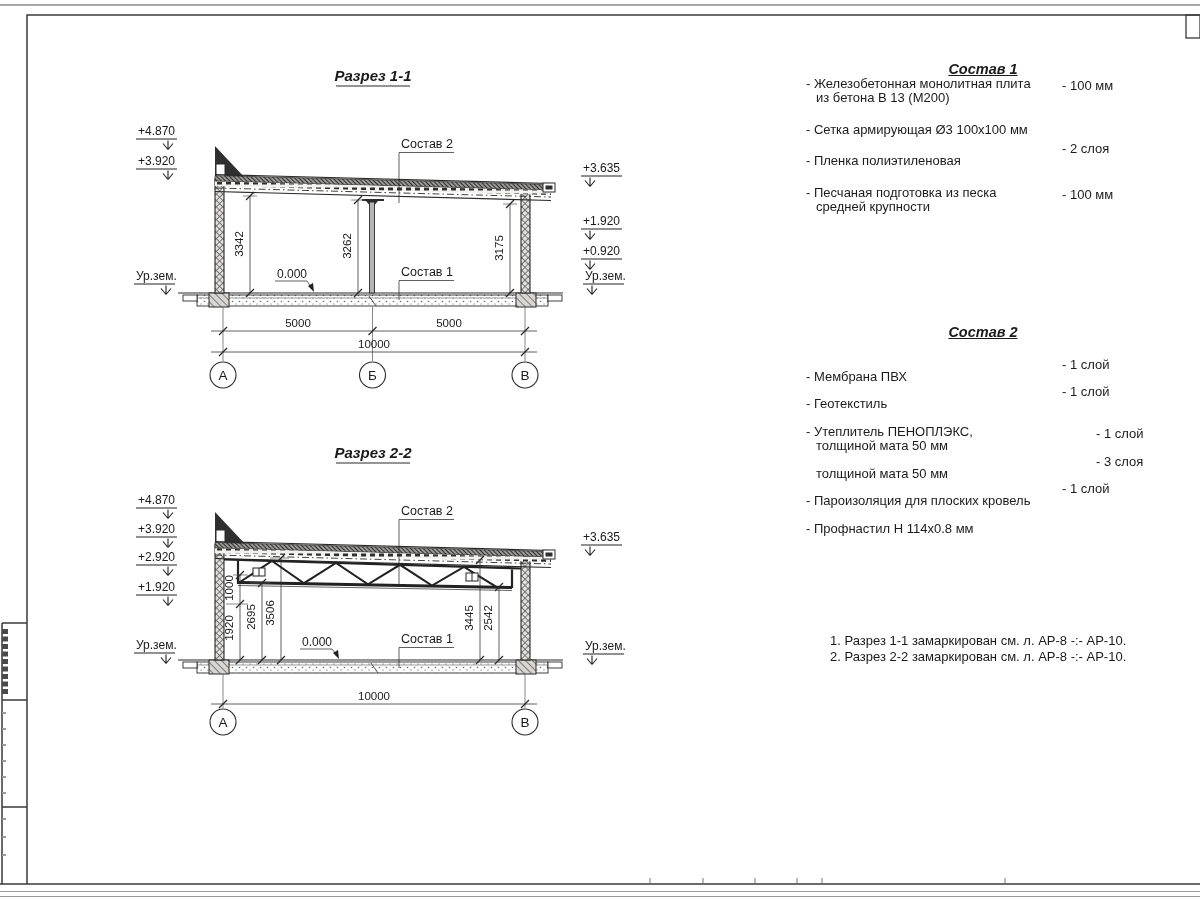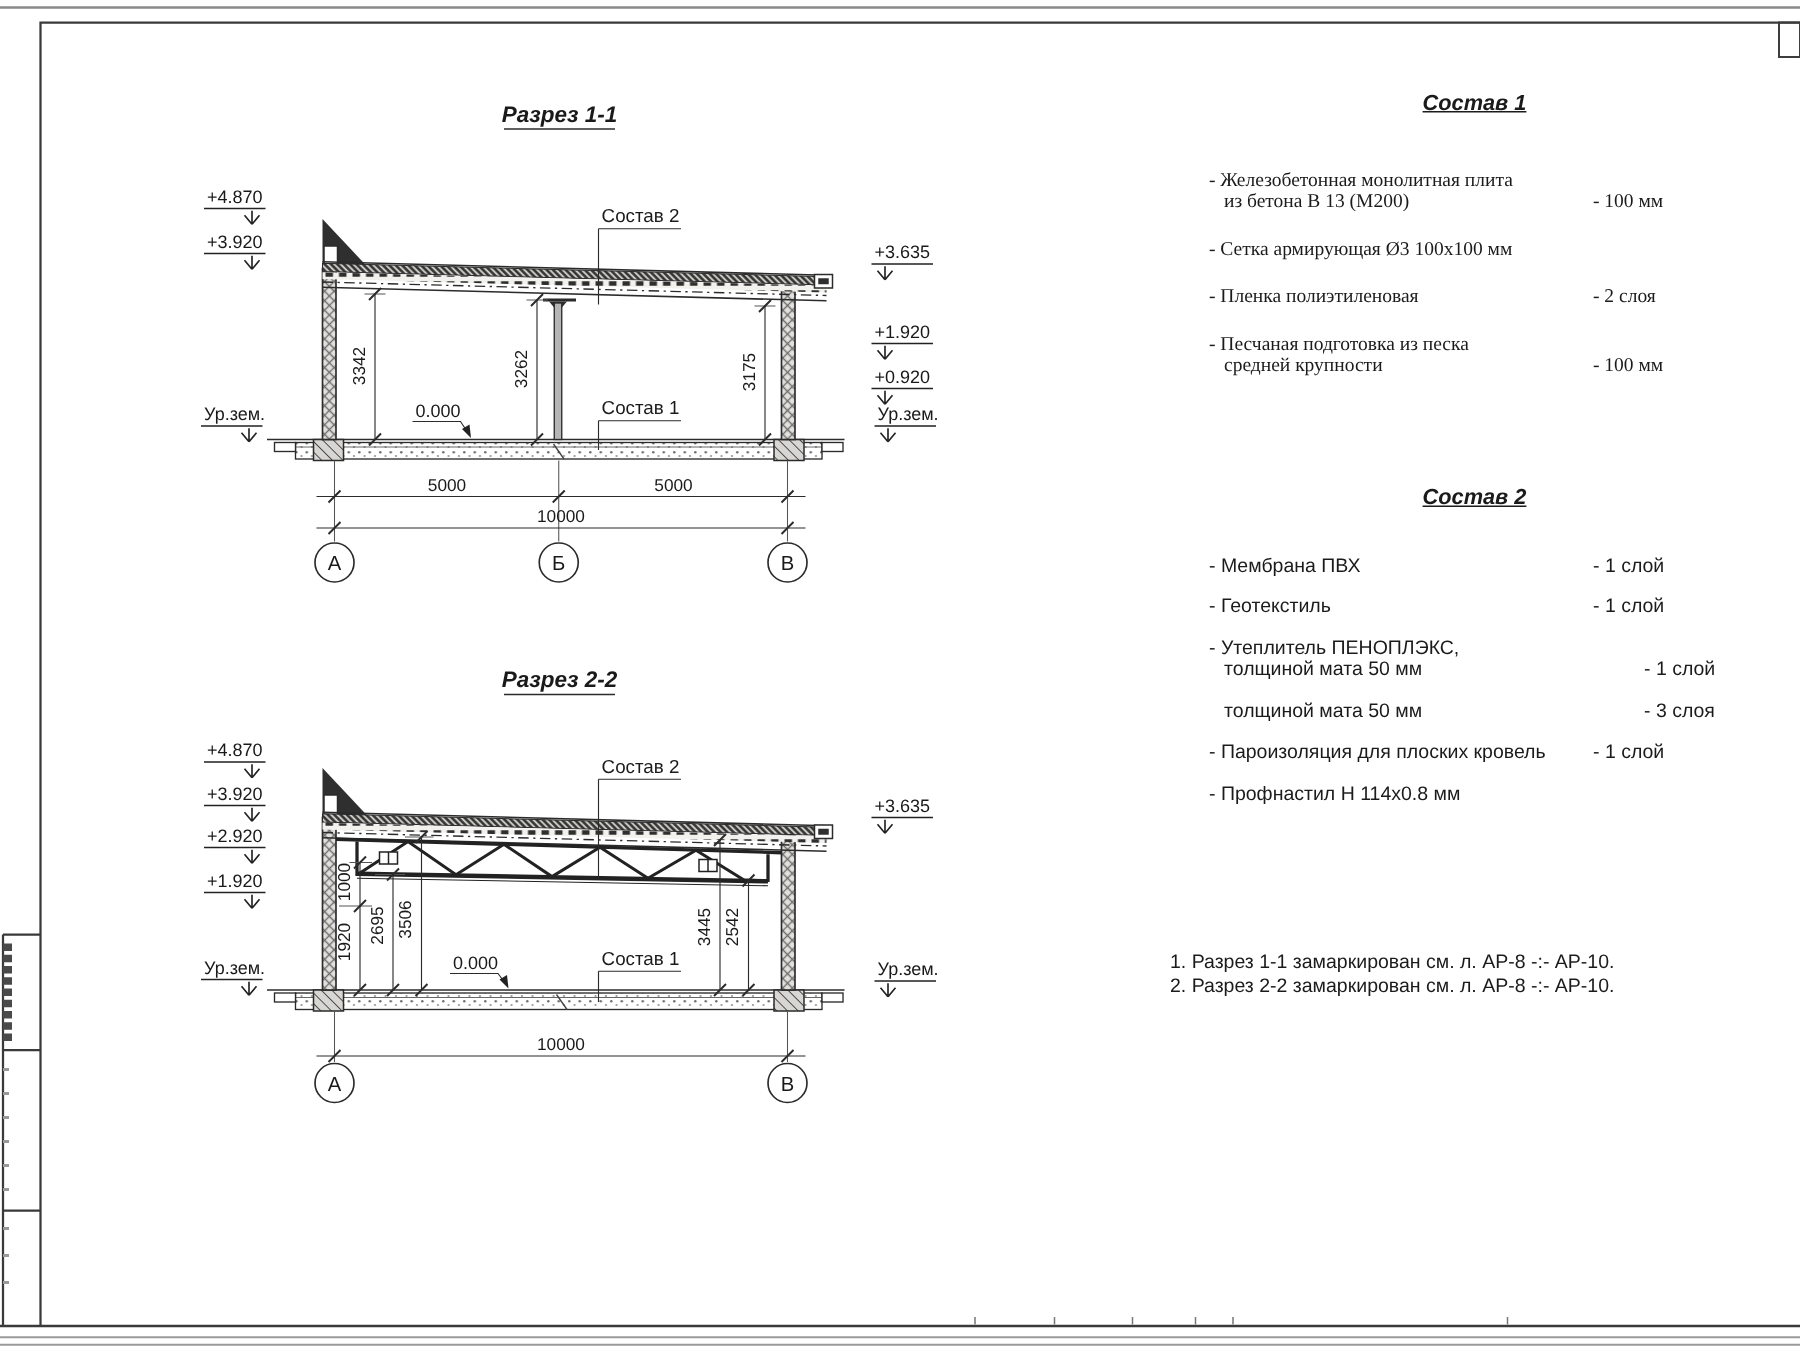--- a/index.html
+++ b/index.html
@@ -14,21 +14,21 @@
   .ln{stroke:#2b2b2b;stroke-width:1.1;fill:none;}
   .lt{stroke:#2b2b2b;stroke-width:0.75;fill:none;}
   .lx{stroke:#555;stroke-width:0.7;fill:none;}
   .tk{stroke:#2b2b2b;stroke-width:1.3;fill:none;}
   .fr{stroke:#3a3a3a;stroke-width:1.5;fill:none;}
   .textcol{position:absolute;font-size:13px;line-height:14.5px;}
   .ct{text-align:center;font-style:italic;font-weight:bold;font-size:14.5px;text-decoration:underline;}
   .item{position:relative;margin-bottom:17px;}
   #sostav2-list .item{margin-bottom:13px;}
   .l2{padding-left:10px;}
-  .val{position:absolute;left:256px;bottom:0;white-space:nowrap;}
+  .val{position:absolute;left:256px;bottom:12px;white-space:nowrap;}
   .val.far{left:290px;}
   .notes{position:absolute;font-size:13px;line-height:15.5px;}
 </style>
 </head>
 <body>
 
 <svg width="1200" height="900" viewBox="0 0 1200 900">
   <defs>
     <pattern id="pWall" width="4.5" height="4.5" patternUnits="userSpaceOnUse" patternTransform="rotate(45)">
       <rect width="4.5" height="4.5" fill="#e3e1dd"></rect>
@@ -272,21 +272,21 @@
       <use href="#emL" x="581" y="545"></use>
         <text class="te" x="583" y="541">+3.635</text>
       <use href="#emL" x="583" y="654"></use>
         <text class="te" x="585" y="650">Ур.зем.</text>
     </g>
   </g>
 </svg>
 
 <div class="textcol" id="sostav1-list" style="left:806px;top:62px;width:354px;">
   <div class="ct">Состав 1</div>
-  <div style="margin-top:36px;font-family:Liberation Serif, serif;">
+  <div style="">
     <div class="item">
       <div class="l1">- Железобетонная  монолитная плита</div>
       <div class="l2">из бетона В 13 (М200)</div>
       <span class="val">- 100 мм</span>
     </div>
     <div class="item">
       <div class="l1">- Сетка армирующая Ø3 100x100 мм</div>
     </div>
     <div class="item">
       <div class="l1">- Пленка полиэтиленовая</div>
@@ -323,16 +323,16 @@
     <div class="item">
       <div class="l1">- Пароизоляция для плоских кровель</div>
       <span class="val">- 1 слой</span>
     </div>
     <div class="item">
       <div class="l1">- Профнастил Н 114x0.8 мм</div>
     </div>
   </div>
 </div>
 
-<div class="notes" style="left:780px;top:633px;">
+<div class="notes" style="left:830px;top:633px;">
   <div>1. Разрез 1-1 замаркирован см. л. АР-8 -:- АР-10.</div>
   <div>2. Разрез 2-2 замаркирован см. л. АР-8 -:- АР-10.</div>
 </div>
 
 </body></html>

